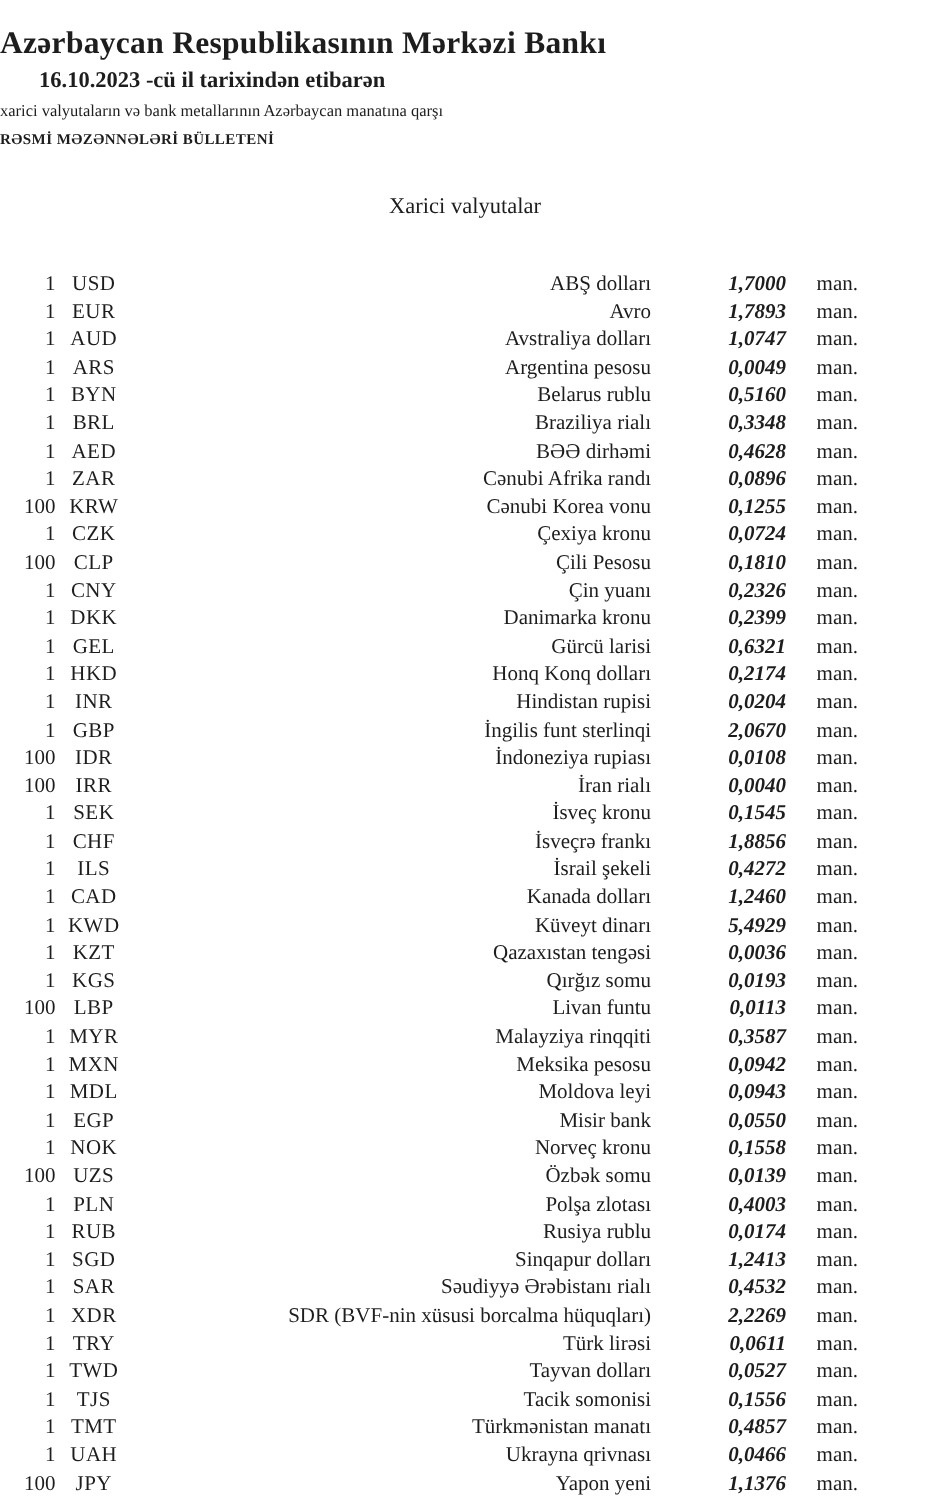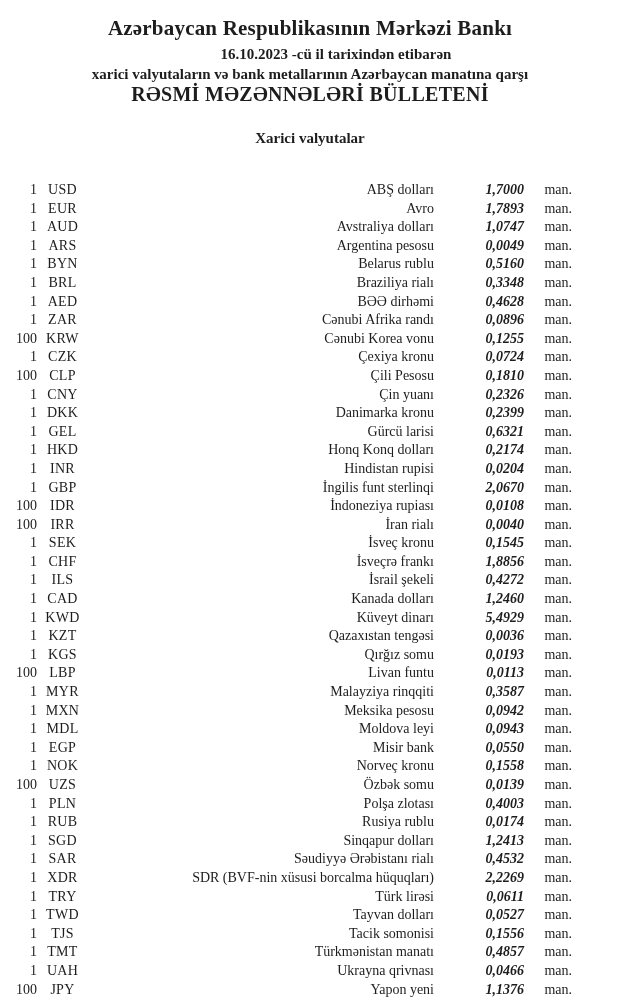--- a/index.html
+++ b/index.html
@@ -10,51 +10,51 @@
   .page {
     position: relative;
     width: 620px;
     height: 999px;
     background: #ffffff;
     color: #1d1d1d;
     font-family: "Liberation Serif", "DejaVu Serif", serif;
     overflow: hidden;
   }
   .header {
-    text-align: center;
+    text-align: left;
     padding-top: 15px;
   }
   .bank-title {
     font-size: 21px;
     font-weight: 700;
     line-height: 27px;
     letter-spacing: 0.2px;
   }
   .date-line {
     font-size: 15px;
     font-weight: 700;
     line-height: 20px;
     margin-top: 2px;
     transform: translateX(26px);
   }
   .subject-line {
-    font-size: 15px;
-    font-weight: 700;
+    font-size: 11px;
+    font-weight: 400;
     line-height: 20px;
   }
   .bulletin-title {
-    font-size: 20px;
+    font-size: 10px;
     font-weight: 700;
     line-height: 20px;
     letter-spacing: 0.3px;
   }
   .section-title {
     text-align: center;
     font-size: 15px;
-    font-weight: 700;
+    font-weight: 400;
     line-height: 19px;
     margin-top: 25px;
   }
   .rates {
     margin-top: 0px;
   }
   .row {
     display: flex;
     align-items: baseline;
     line-height: 18.6px;

